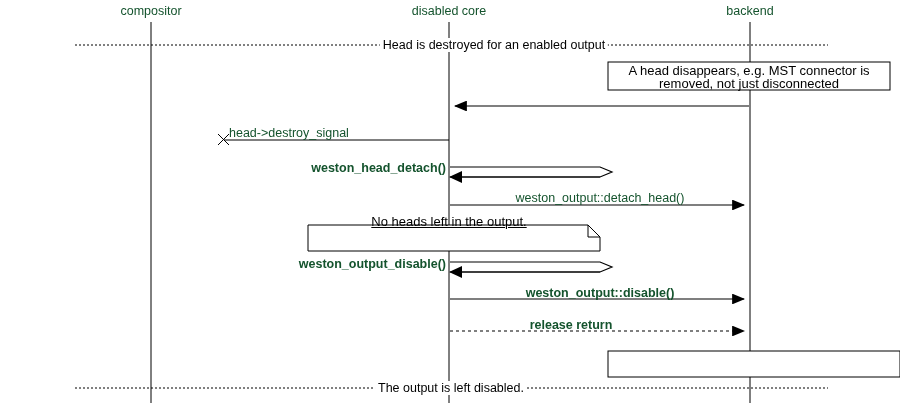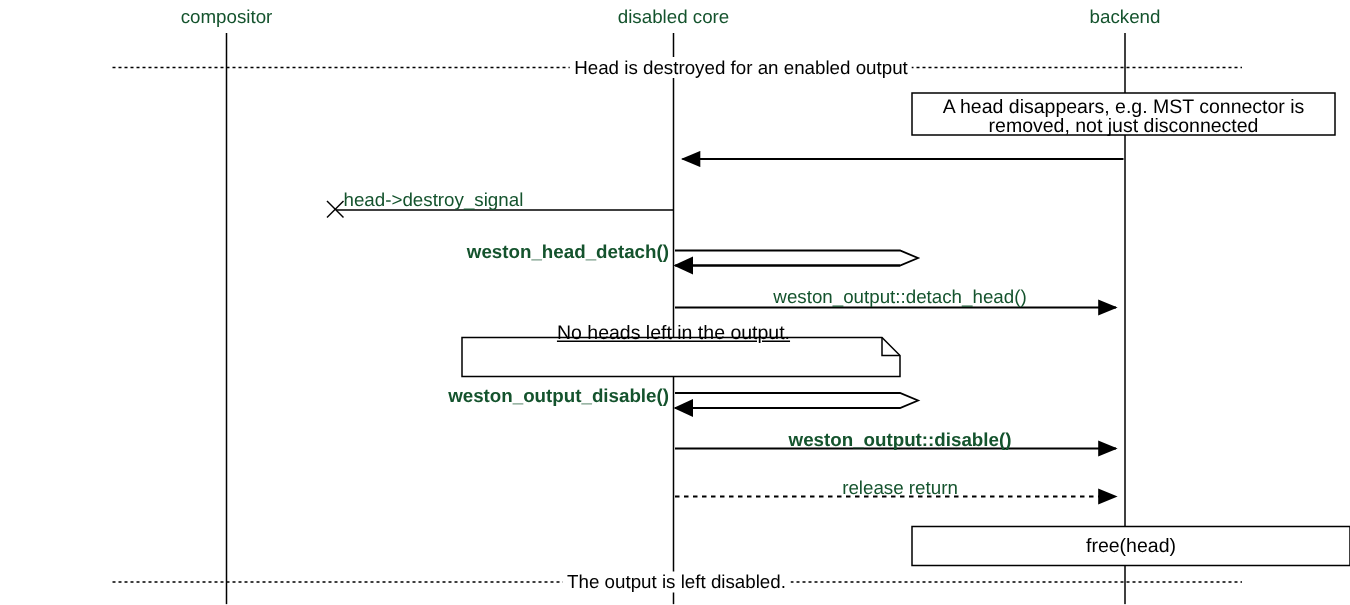--- a/index.html
+++ b/index.html
@@ -114,28 +114,27 @@
 
   <div class="lbl lbl-center participant-name" style="left:151px; top:4px;">compositor</div>
   <div class="lbl lbl-center participant-name" style="left:449px; top:4px;">disabled core</div>
   <div class="lbl lbl-center participant-name" style="left:750px; top:4px;">backend</div>
 
   <div class="sep-text" style="left:451px; top:38px;margin-left:43px;">Head is destroyed for an enabled output</div>
   <div class="sep-text" style="left:451px; top:381px;">The output is left disabled.</div>
 
   <div class="note-text" style="left:610px; top:64px; width:278px;">A head disappears, e.g. MST connector is removed, not just disconnected</div>
   <div class="note-text" style="left:310px; top:215px; width:278px;text-decoration:underline;">No heads left in the output.</div>
-  <div class="note-text" style="left:610px; top:357px; width:288px;">free(head)</div>
 
 
   <div class="lbl" style="left:229px; top:126px;">head-&gt;destroy_signal</div>
 
   <div class="lbl lbl-right" style="left:446px; top:161px;">weston_head_detach()</div>
 
   <div class="lbl lbl-center" style="left:600px; top:191px;">weston_output::detach_head()</div>
 
   <div class="lbl lbl-right" style="left:446px; top:257px;">weston_output_disable()</div>
 
   <div class="lbl lbl-center" style="left:600px; top:286px;font-weight:bold;">weston_output::disable()</div>
 
-  <div class="lbl lbl-center" style="left:600px; top:318px;">release return</div>
+  <div class="lbl lbl-center" style="left:571px; top:318px;font-weight:bold;">release return</div>
 
 </div>
 
 </body></html>

